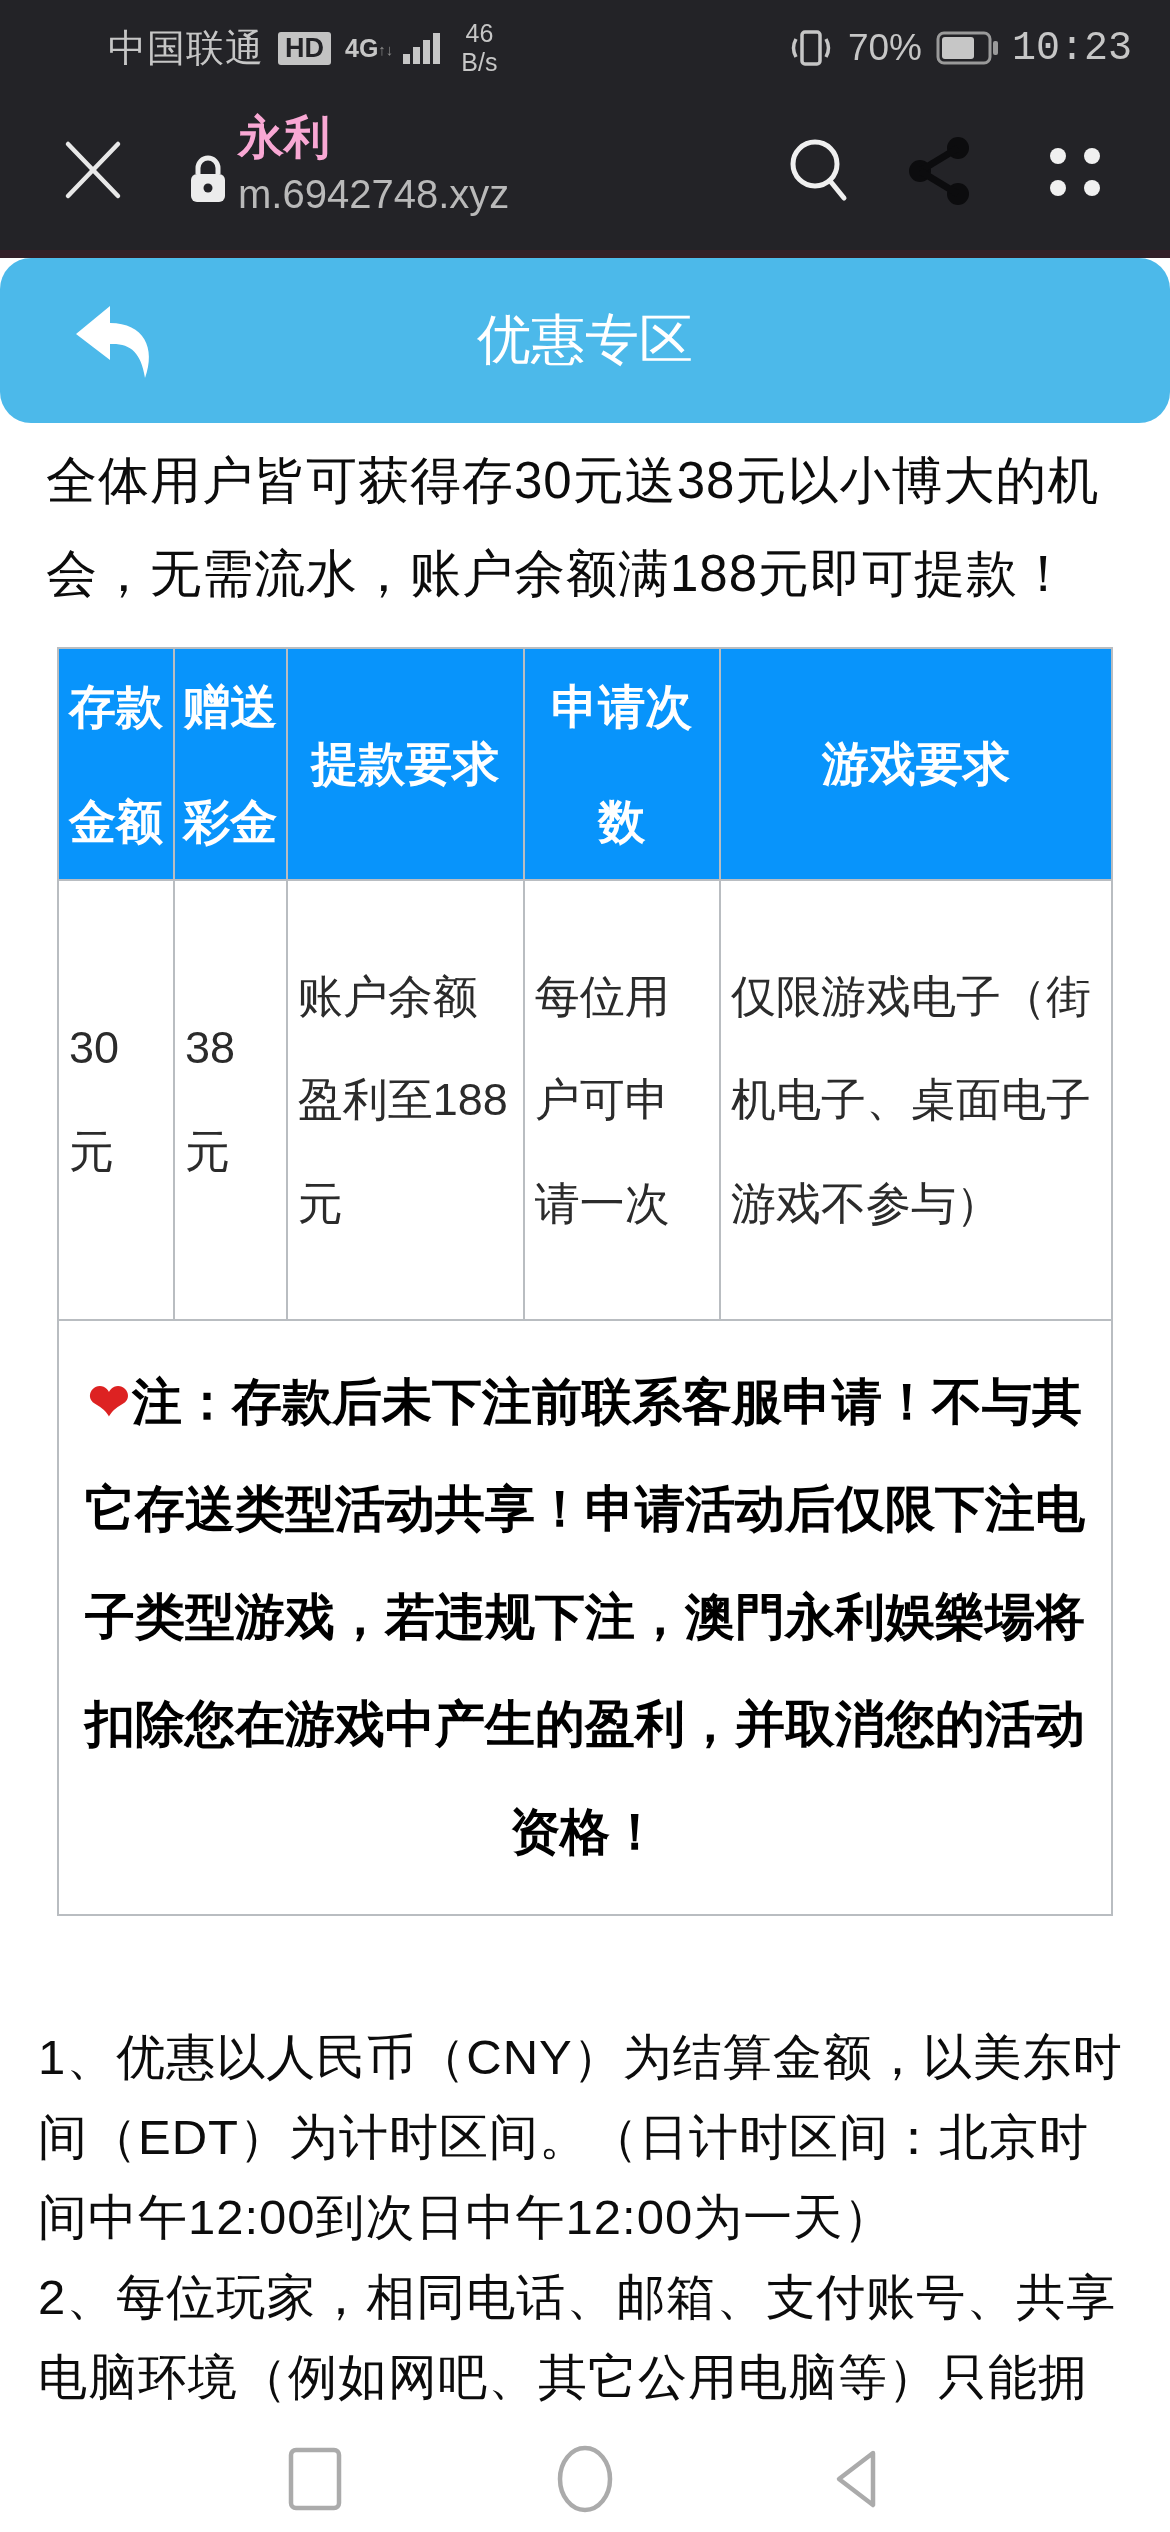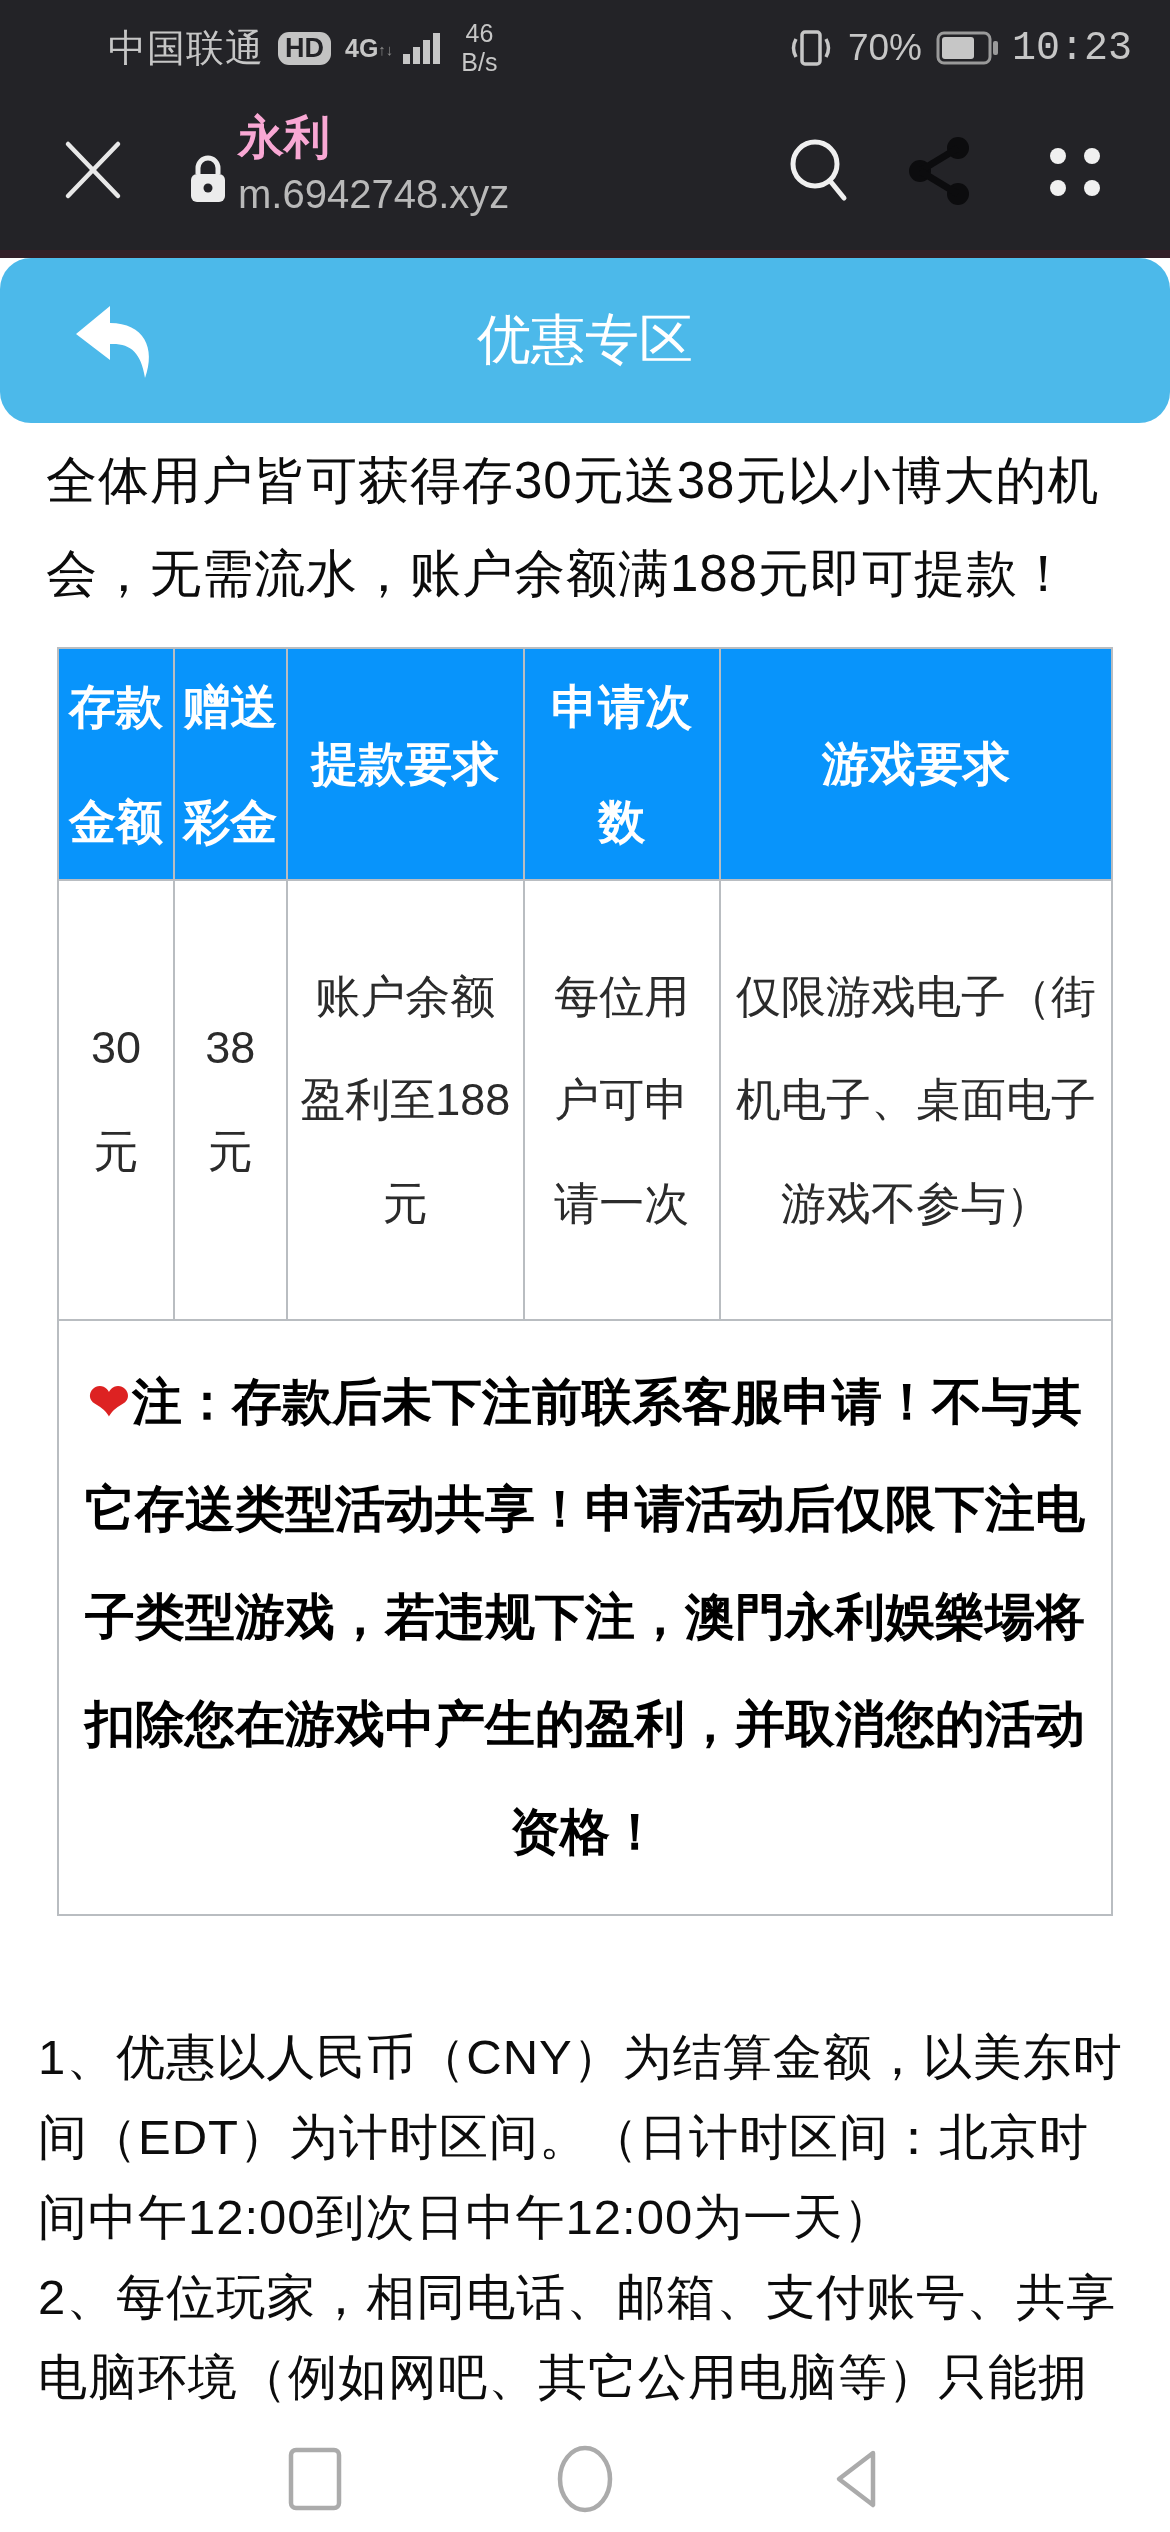--- a/index.html
+++ b/index.html
@@ -10,21 +10,21 @@
   }
   
   .status-bar{
     position:absolute;top:0;left:0;width:1170px;height:90px;
     background:#232327;color:#c6c6c6;display:flex;align-items:center;
     justify-content:space-between;box-sizing:border-box;padding:6px 38px 0 108px;
   }
   .sb-left,.sb-right{display:flex;align-items:center;gap:14px;}
   .carrier{font-size:38px;letter-spacing:1px;}
   .hd-badge{background:#c3c3c3;color:#232327;font-weight:bold;font-size:27px;
-    border-radius:11px;padding:3px 7px;line-height:1;}
+    border-radius:3px;padding:3px 7px;line-height:1;}
   .net-block{display:flex;align-items:center;line-height:1;margin-right:-6px;}
   .net-type{font-size:25px;font-weight:bold;}
   .net-arrows{font-size:15px;color:#8a8a8a;margin-top:2px;}
   .speed-block{display:flex;flex-direction:column;align-items:center;line-height:1.15;
     font-size:25px;margin-left:6px;}
   .pct{font-size:37px;}
   .time{font-size:40px;font-family:Liberation Mono, monospace;}
   
   .browser-bar{position:absolute;top:90px;left:0;width:1170px;height:160px;background:#232327;}
   .bb-close{position:absolute;left:58px;top:42px;}
@@ -41,21 +41,21 @@
   .ph-back{position:absolute;left:68px;top:40px;cursor:pointer;}
   .ph-title{position:absolute;left:0;width:100%;top:0;height:165px;display:flex;
     align-items:center;justify-content:center;color:#ffffff;font-size:54px;}
   
   .content{position:absolute;top:423px;left:0;width:1170px;color:#0c0c0c;}
   .intro{margin:12px 46px 0 46px;font-size:51px;line-height:1.82;letter-spacing:1px;}
   table.promo{border-collapse:collapse;margin:26px 0 6px 57px;width:1056px;table-layout:fixed;}
   table.promo td,table.promo th{border:2px solid #b9bdc1;box-sizing:border-box;}
   th.head{background:#0894fb;color:#ffffff;font-size:47px;font-weight:bold;
     text-align:center;vertical-align:middle;line-height:2.45;height:227px;padding:0 6px;}
-  td.cell{font-size:45px;color:#2b2b2b;text-align:center;vertical-align:middle;
+  td.cell{font-size:45px;color:#2b2b2b;vertical-align:middle;
     line-height:2.3;height:440px;padding:0 10px;font-weight:400;}
   td.note-cell{padding:28px 24px;font-size:50px;font-weight:bold;color:#000000;
     text-align:center;line-height:2.15;height:478px;vertical-align:middle;}
   .heart{color:#dd2222;margin-right:2px;}
   .terms{margin:102px 38px 0 38px;font-size:49px;line-height:1.63;letter-spacing:1px;}
   .terms p{margin:0;}
   
   .nav-bar{position:absolute;bottom:0;left:0;width:1170px;height:107px;background:#ffffff;
     display:flex;align-items:center;justify-content:center;gap:180px;z-index:5;}
   .nav-btn{display:flex;align-items:center;justify-content:center;width:90px;height:90px;}

